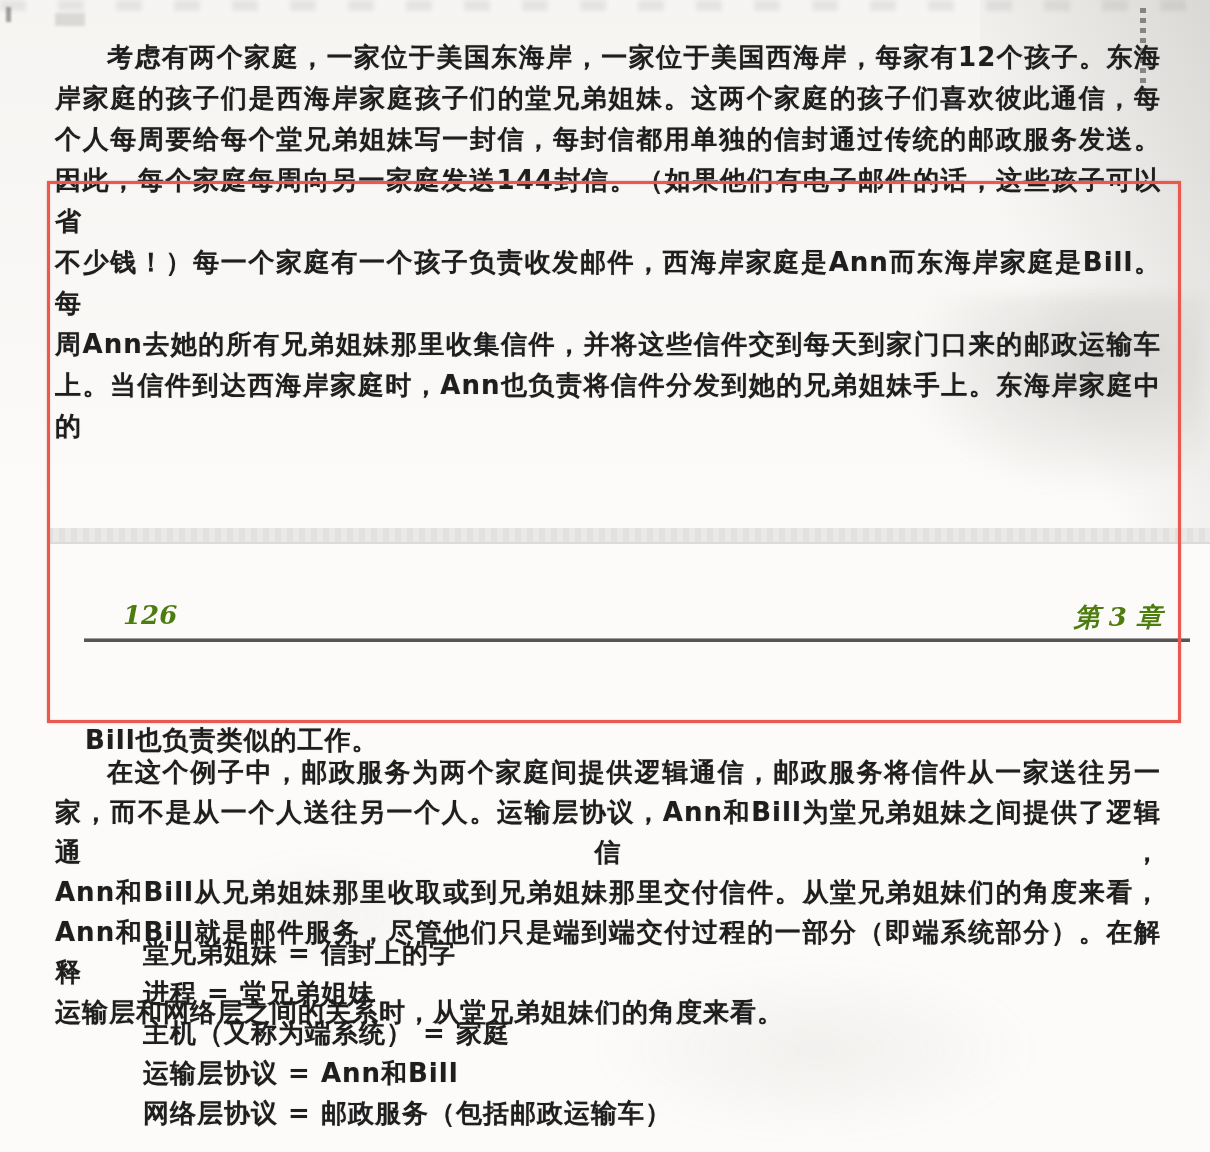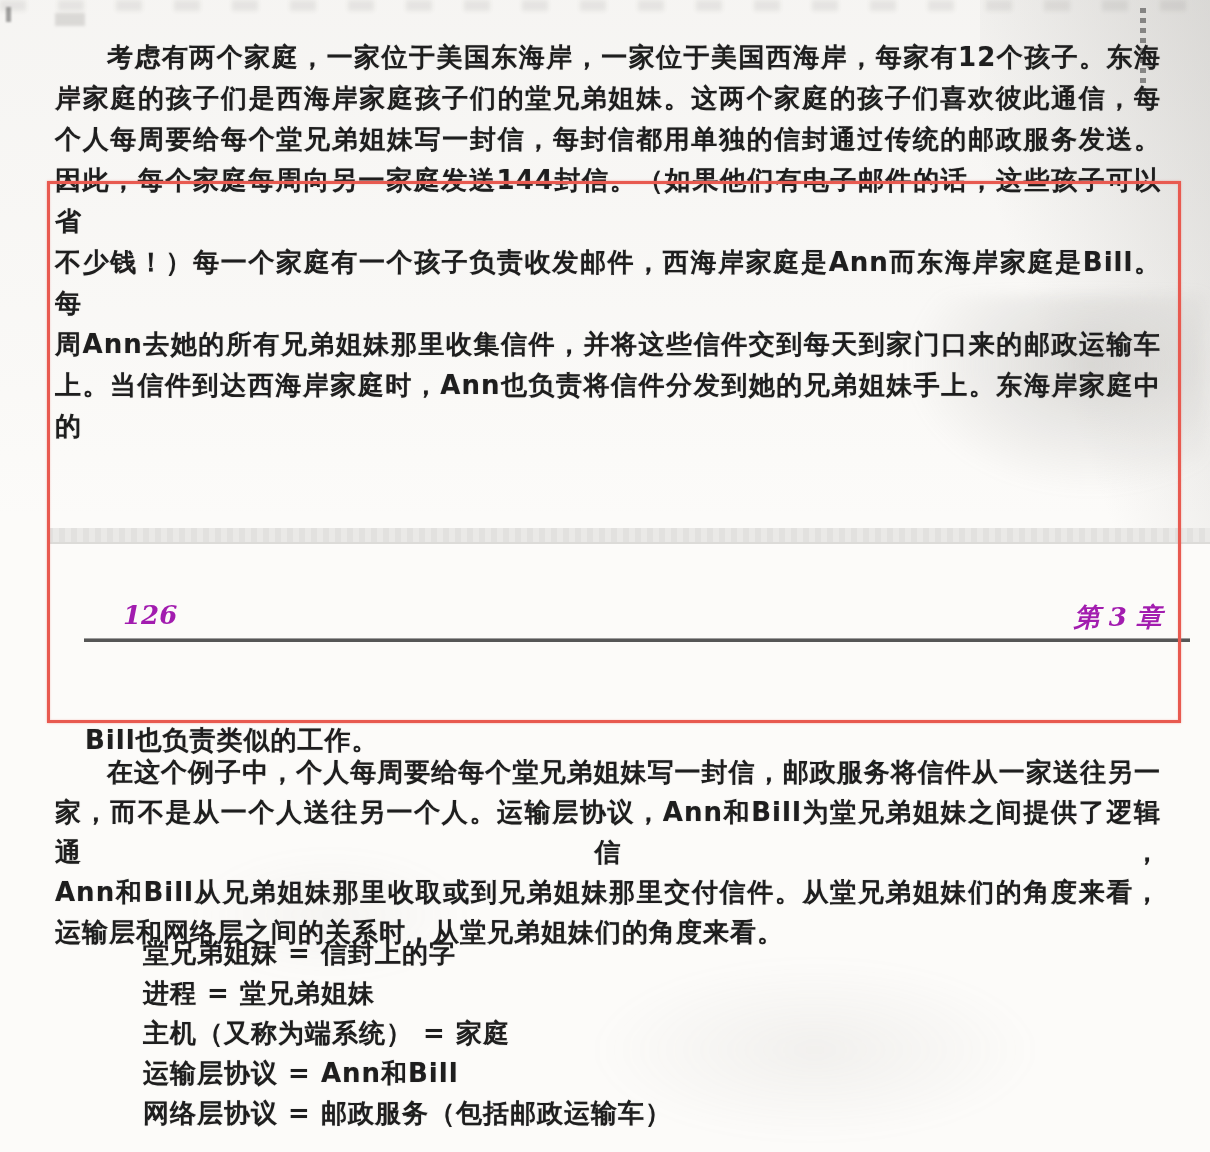--- a/index.html
+++ b/index.html
@@ -49,21 +49,21 @@
   
   .page-gap { position:absolute; left:47px; top:528px; width:1163px; height:14px; z-index:2;
     background:#eae9e7; border-bottom:2px solid #dcdbd8;
     background-image:repeating-linear-gradient(90deg, rgba(0,0,0,0.035) 0 6px, rgba(0,0,0,0) 6px 12px); }
 
   
   .footer { position:absolute; left:0; top:600px; width:1210px; z-index:2;
     display:flex; justify-content:space-between; box-sizing:border-box;
     padding:0 48px 0 123px;
     font-family:"DejaVu Serif", serif; font-style:italic; font-weight:bold;
-    font-size:26px; color:#a21caf; }
+    font-size:26px; color:#4d7c0f; }
   .footer-rule { position:absolute; left:84px; top:638px; width:1106px; height:4px; z-index:2;
     background:linear-gradient(180deg, #9d9d9d 0 1px, #565656 1px 100%); }
 
   
   .redbox { position:absolute; left:47px; top:181px; width:1134px; height:542px; z-index:5;
     border:3px solid #e85a50; box-sizing:border-box; pointer-events:none;
     box-shadow:0 0 2px rgba(238,110,100,0.55), inset 0 0 2px rgba(238,110,100,0.40); }
 </style>
 </head>
 <body>
@@ -94,23 +94,24 @@
 
   <div class="footer">
     <span class="pnum">126</span>
     <span class="chap">第 3 章</span>
   </div>
   <div class="footer-rule"></div>
 
   <div class="bill-line">Bill也负责类似的工作。</div>
 
   <div class="para p2">
-      <div class="tline just">在这个例子中，个人每周要给每个堂兄弟姐妹写一封信，邮政服务将信件从一家送往另一</div>
+      <div class="tline just">在这个例子中，邮政服务为两个家庭间提供逻辑通信，邮政服务将信件从一家送往另一</div>
       <div class="tline just">家，而不是从一个人送往另一个人。运输层协议，Ann和Bill为堂兄弟姐妹之间提供了逻辑通信，</div>
       <div class="tline just">Ann和Bill从兄弟姐妹那里收取或到兄弟姐妹那里交付信件。从堂兄弟姐妹们的角度来看，</div>
+      <div class="tline just">Ann和Bill就是邮件服务，尽管他们只是端到端交付过程的一部分（即端系统部分）。在解释</div>
       <div class="tline">运输层和网络层之间的关系时，从堂兄弟姐妹们的角度来看。</div>
     </div>
 
   <div class="alist">
       <div class="tline">堂兄弟姐妹 = 信封上的字</div>
       <div class="tline">进程 = 堂兄弟姐妹</div>
       <div class="tline">主机（又称为端系统） = 家庭</div>
       <div class="tline">运输层协议 = Ann和Bill</div>
       <div class="tline">网络层协议 = 邮政服务（包括邮政运输车）</div>
     </div>

